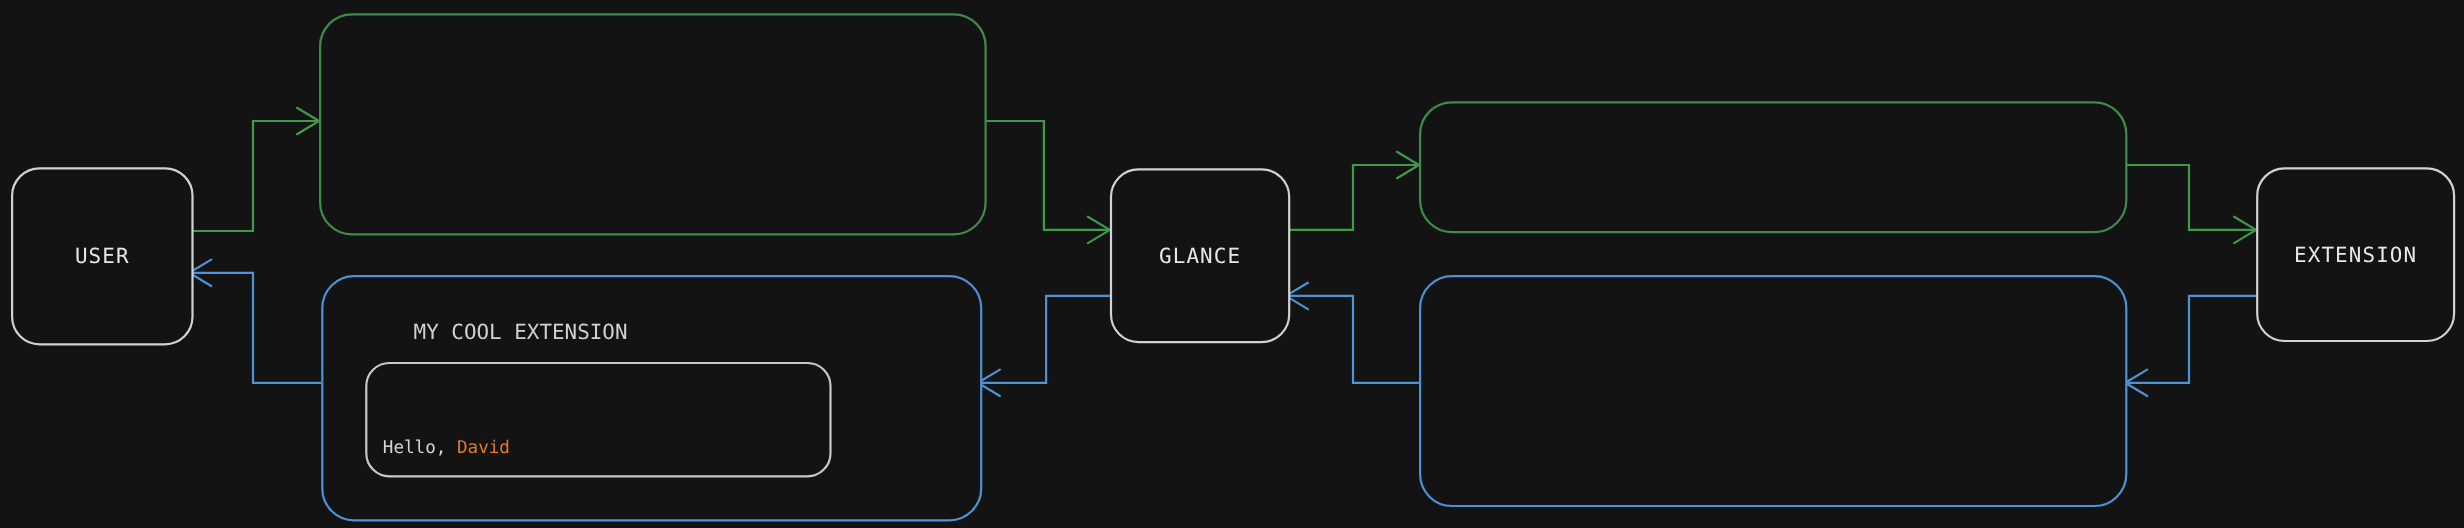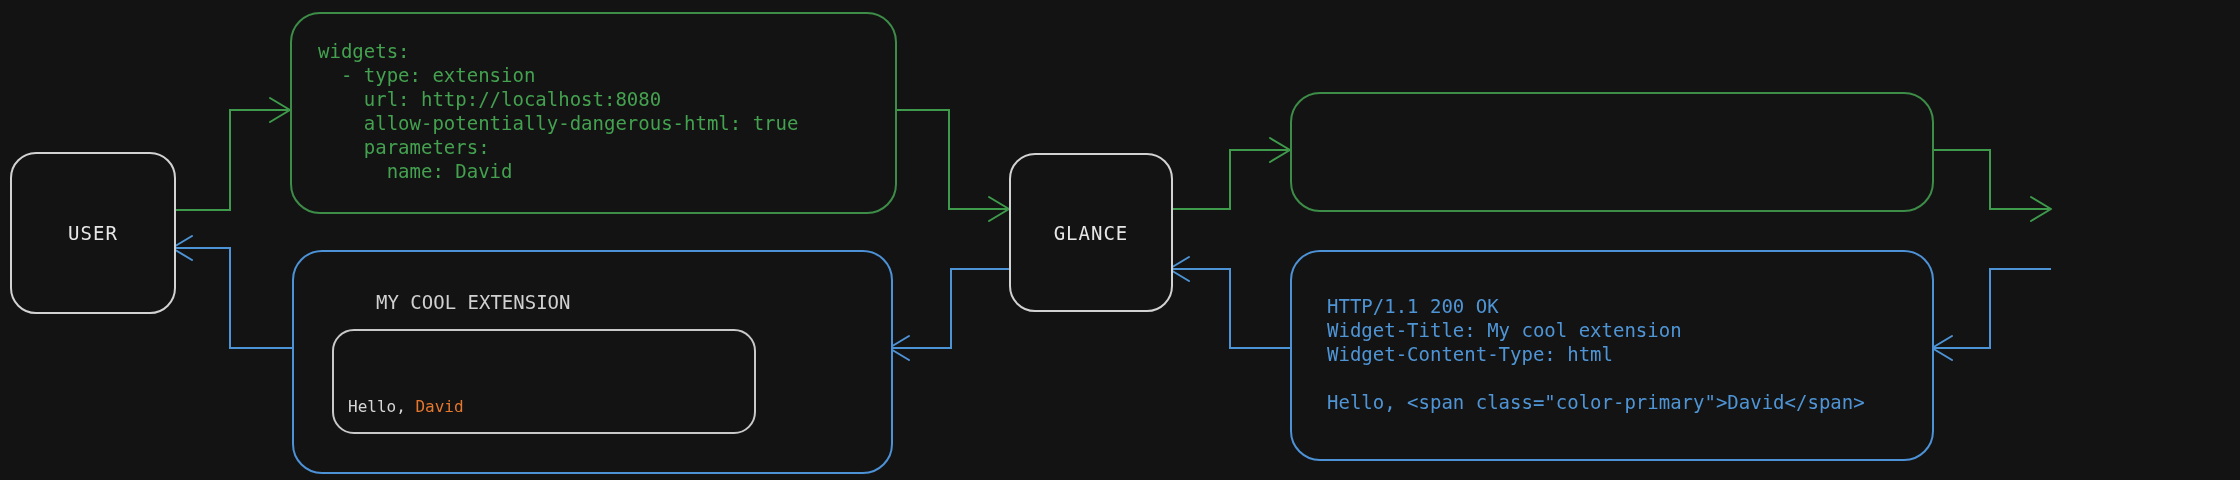--- a/index.html
+++ b/index.html
@@ -82,36 +82,28 @@
     <polyline class="wire blue" points="292,348 230,348 230,248 174,248"></polyline>
     <path class="chev blue" d="M192,236 L172,248 L192,260"></path>
   </svg>
 
   <div class="node" id="node-user">
     <span>USER</span>
   </div>
   <div class="node" id="node-glance">
     <span>GLANCE</span>
   </div>
+  <div class="node" id="node-extension">
+    <span>EXTENSION</span>
+  </div>
 
   <div class="bigbox green" id="box-config"></div>
-  <pre class="codetext green" id="config-text">widgets:
-  - type: extension
-    url: http://localhost:8080
-    allow-potentially-dangerous-html: true
-    parameters:
-      name: David</pre>
 
   <div class="bigbox green" id="box-request"></div>
 
   <div class="bigbox blue" id="box-response"></div>
-  <pre class="codetext blue" id="response-text">HTTP/1.1 200 OK
-Widget-Title: My cool extension
-Widget-Content-Type: html
-
-Hello, &lt;span class="color-primary"&gt;David&lt;/span&gt;</pre>
 
   <div class="bigbox blue" id="box-widget"></div>
   <div id="widget-title">MY COOL EXTENSION</div>
   <div id="widget-inner"></div>
   <div id="widget-greeting"><span>Hello, </span><span class="name">David</span></div>
 
 </div>
 
 </body></html>

